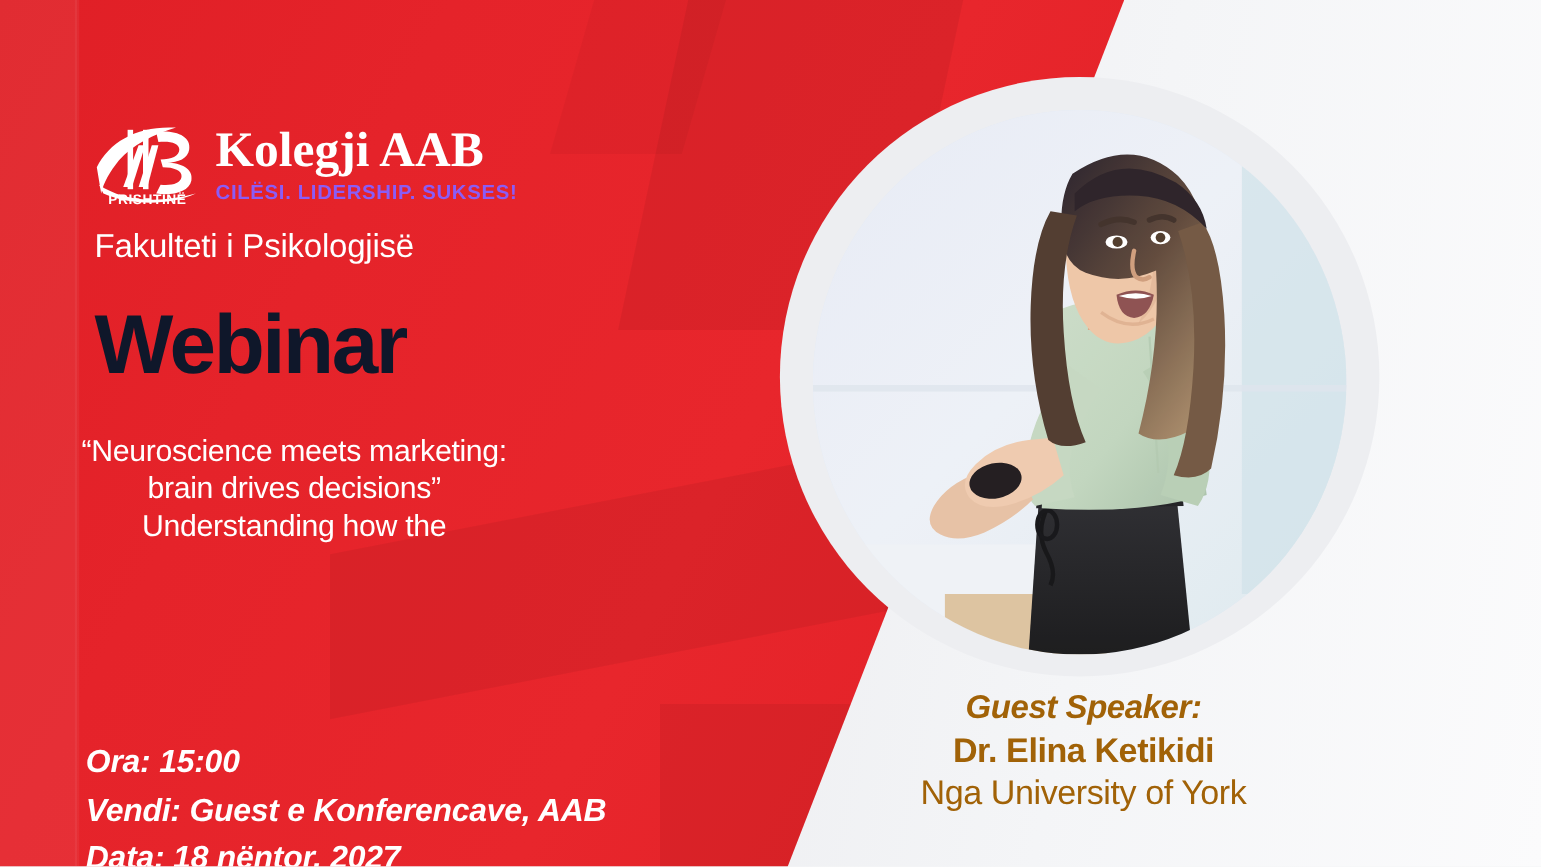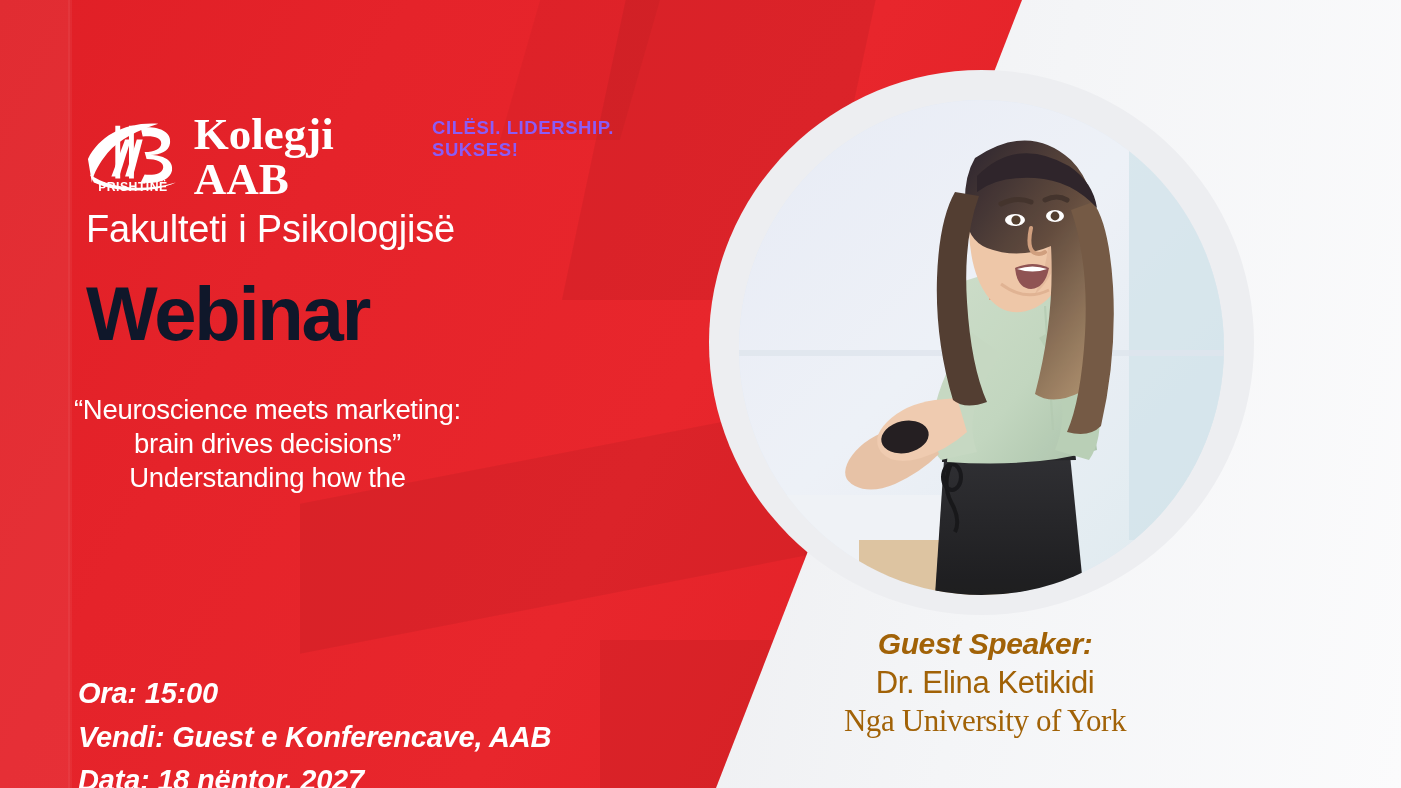--- a/index.html
+++ b/index.html
@@ -87,21 +87,21 @@
   
   .logo-row {
     position: absolute;
     left: 86px;
     top: 112px;
     display: flex;
     align-items: center;
     gap: 14px;
   }
   .logo-mark { width: 96px; height: 76px; display:block; }
-  .logo-words { display: flex; flex-direction: row; }
+  .logo-words { display: flex; flex-direction: column; }
   .logo-title {
     font-family: "Liberation Serif", serif;
     font-weight: bold;
     font-size: 45px;
     line-height: 1.0;
     color: #ffffff;
     letter-spacing: 0px;
   }
   .logo-tagline {
     font-family: "Liberation Sans", sans-serif;
@@ -109,21 +109,21 @@
     font-size: 18.5px;
     letter-spacing: 0.6px;
     color: #8b5cf6;
     margin-top: 5px;
   }
 
   .faculty {
     position: absolute;
     left: 86px;
     top: 208px;
-    font-size: 38px;
+    font-size: 30px;
     font-weight: 400;
     color: #ffffff;
     letter-spacing: -0.2px;
   }
 
   .webinar {
     position: absolute;
     left: 86px;
     top: 276px;
     font-size: 76px;
@@ -170,31 +170,30 @@
   }
   .speaker-label {
     font-size: 30px;
     font-weight: bold;
     font-style: italic;
     letter-spacing: -0.4px;
     line-height: 1.24;
   }
   .speaker-name {
     font-size: 31px;
-    font-weight: 400;
+    font-weight: 700;
     letter-spacing: -0.4px;
     line-height: 1.22;
     margin-top: 2px;
   }
   .speaker-org {
     font-size: 31px;
     font-weight: 400;
     letter-spacing: -0.4px;
     line-height: 1.22;
-    font-family: Liberation Serif, serif;
   }
 </style>
 </head>
 <body>
 
 <div id="poster">
 
   <div class="right-panel"></div>
 
   <div class="red-panel">

